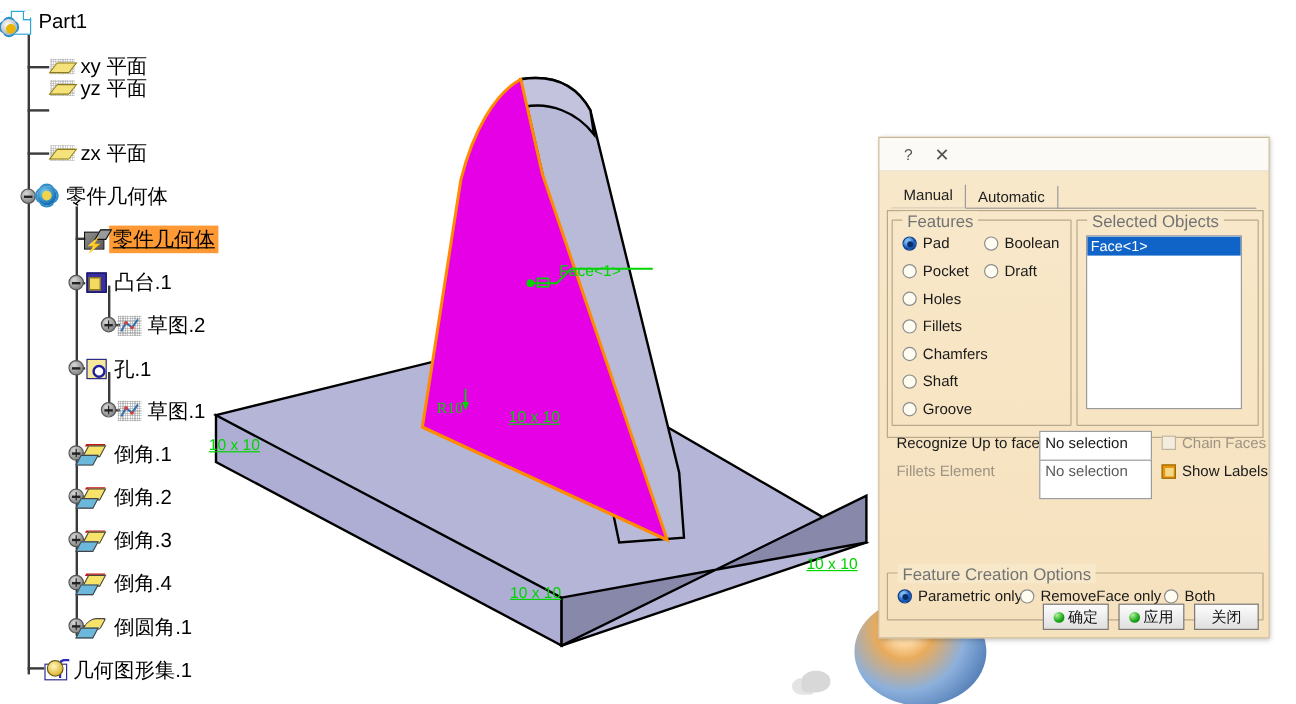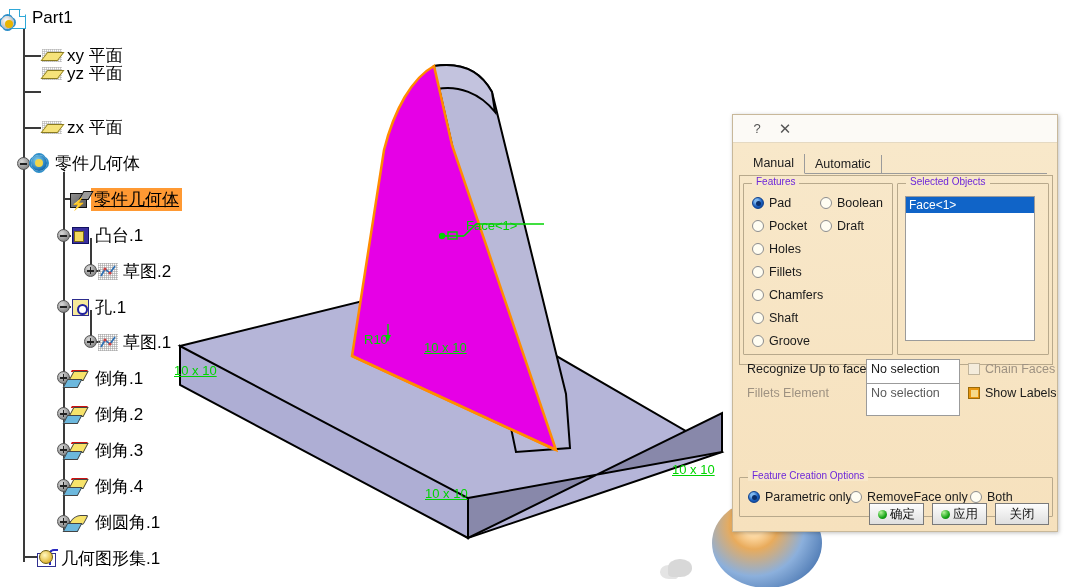--- a/index.html
+++ b/index.html
@@ -336,22 +336,22 @@
   .group {
     position: absolute;
     border: 1px solid #b8a98c;
     border-radius: 1px;
   }
   .group > legend, .group-title {
     position: absolute;
     top: -8px; left: 8px;
     background: #f8e8ca;
     padding: 0 4px;
-    font-size: 10px;
-    color: #6d28d9;
+    font-size: 14px;
+    color: #737373;
   }
 
   #features-group { left: 10px; top: 40px; width: 148px; height: 170px; }
   #selected-group { left: 164px; top: 40px; width: 150px; height: 170px; }
 
   .radio-row {
     position: absolute;
     display: flex;
     align-items: center;
     font-size: 12.5px;
@@ -545,21 +545,21 @@
     <line x1="40" y1="12" x2="108" y2="12" stroke="#00d400" stroke-width="1.6"></line>
     <rect x="12" y="20" width="9" height="7" fill="none" stroke="#00d400" stroke-width="1.4"></rect>
     <circle cx="6" cy="24" r="3.2" fill="#00d400"></circle>
   </svg>
   <div class="face-label" style="left:466px; top:218px;">Face&lt;1&gt;</div>
 
   <svg width="44" height="26" style="position:absolute;left:366px;top:322px;">
     <line x1="22" y1="2" x2="22" y2="18" stroke="#00d400" stroke-width="1.4"></line>
     <polygon points="22,20 19,13 25,13" fill="#00d400"></polygon>
   </svg>
-  <div class="dim-label" style="left:364px; top:332px; text-decoration:none;">R10</div>
+  <div class="dim-label" style="left:364px; top:332px; text-decoration:none;font-family:Liberation Serif, serif;">R10</div>
 
   <div class="dim-label" style="left:424px; top:340px;">10 x 10</div>
   <div class="dim-label" style="left:174px; top:363px;">10 x 10</div>
   <div class="dim-label" style="left:425px; top:486px;">10 x 10</div>
   <div class="dim-label" style="left:672px; top:462px;">10 x 10</div>
 </div>
 
 <div id="view-sphere"></div>
 
 <div id="spec-tree">

